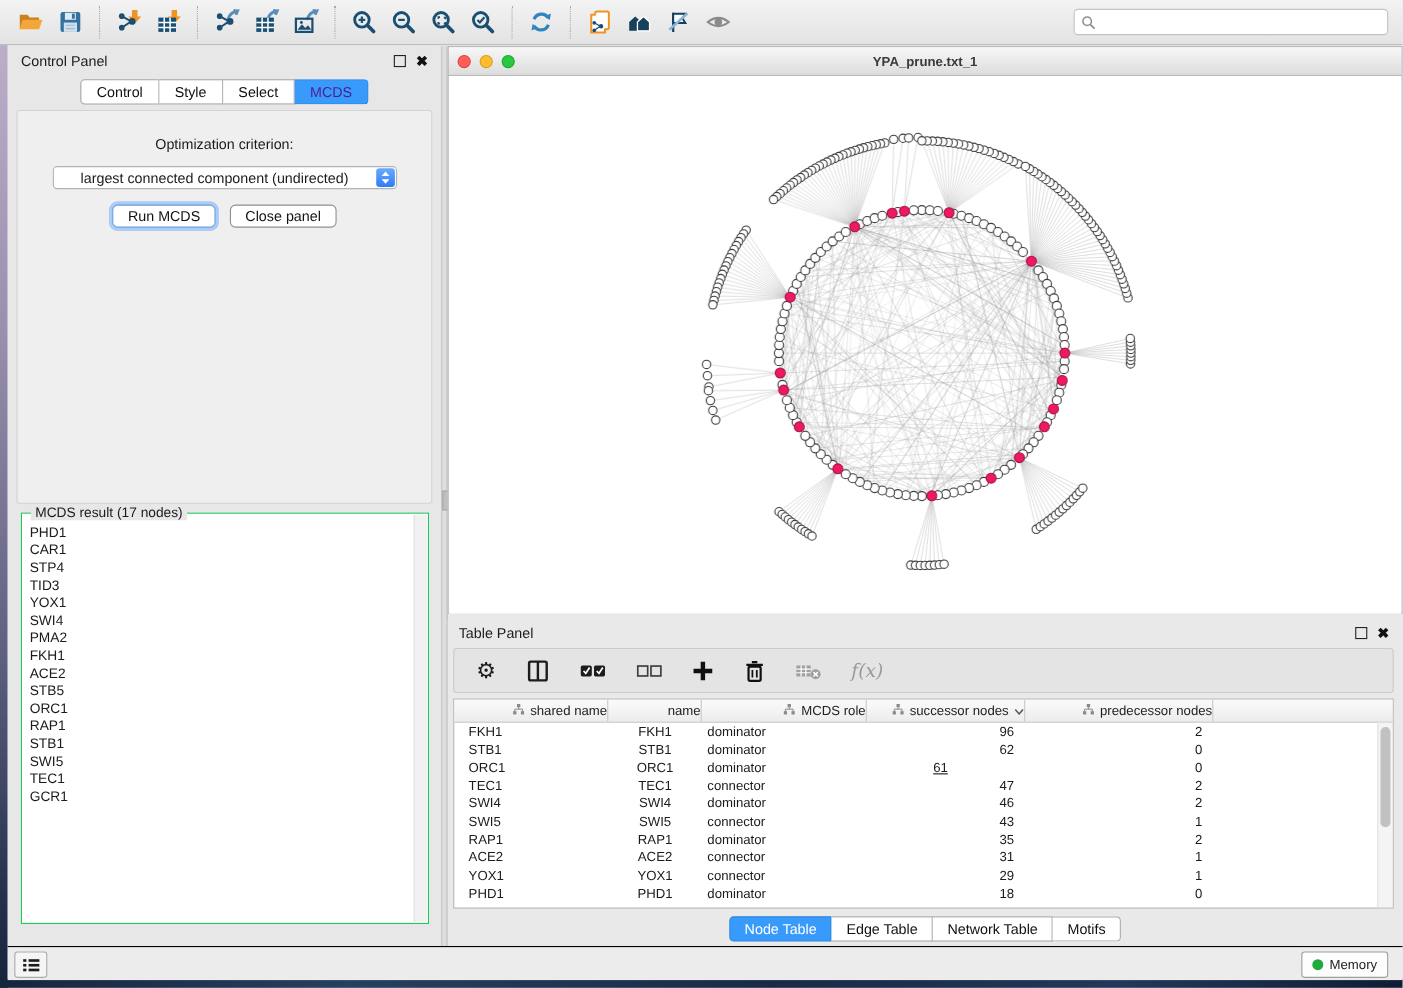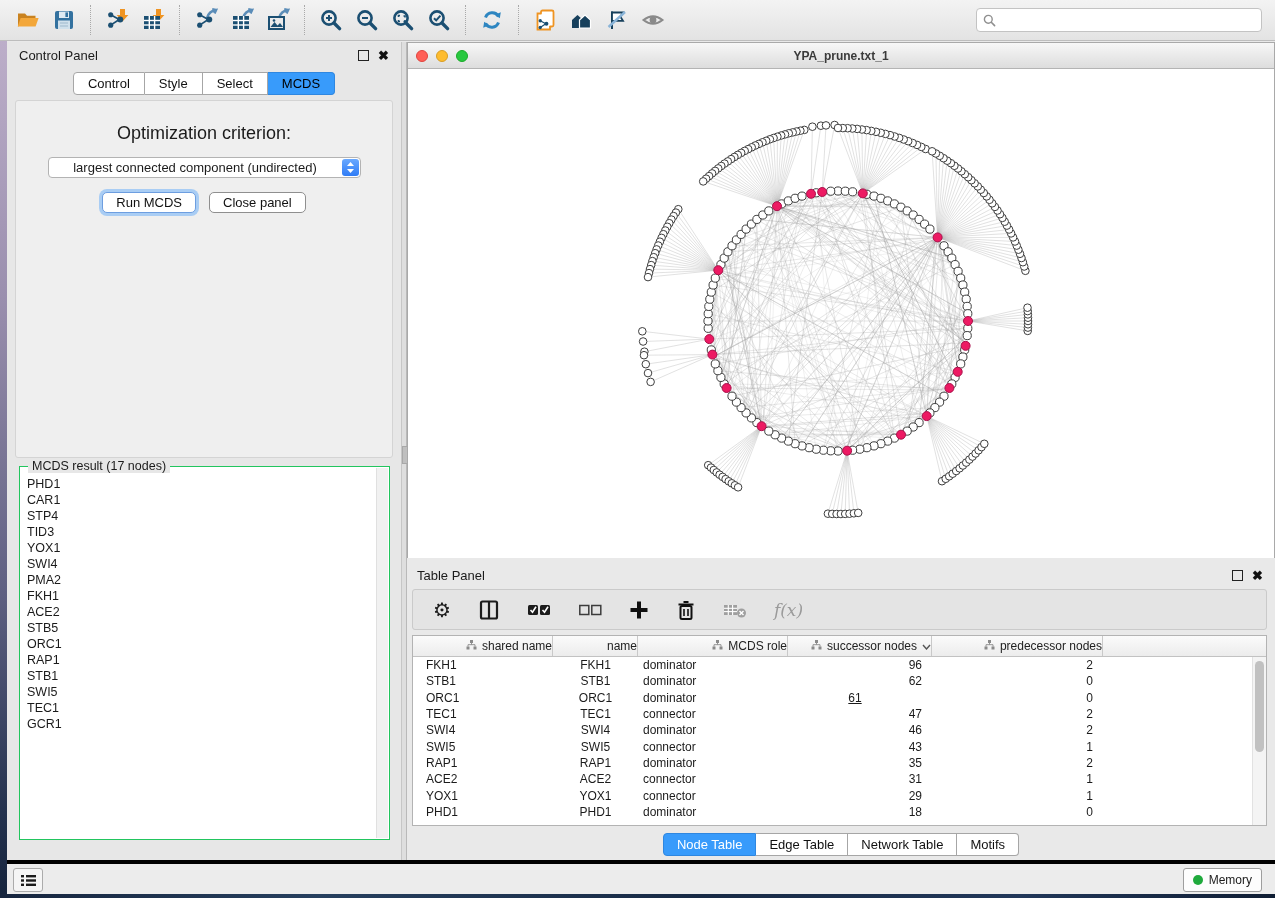--- a/index.html
+++ b/index.html
@@ -22,23 +22,23 @@
   
   .control-panel{position:absolute;left:7px;top:42px;width:394px;height:818px;background:#e7e7e7;box-sizing:border-box}
   .cp-header{height:26px;display:flex;align-items:center;padding:0 12px;font-size:13px}
   .win-icons{margin-left:auto;display:flex;align-items:center;gap:9px}
   .float-ic{width:9px;height:9px;border:1.6px solid #222;display:inline-block}
   .close-ic{font-size:13px;font-weight:bold;color:#111;line-height:9px}
   .cp-tabs{display:flex;justify-content:center;margin-top:4px}
   .cp-tab{font-size:13px;padding:3px 14px;background:#fff;border:1px solid #a6a6a6;border-left:none;color:#111}
   .cp-tab:first-child{border-left:1px solid #a6a6a6;border-radius:4px 0 0 4px}
   .cp-tab:last-child{border-radius:0 4px 4px 0}
-  .cp-tab.active{background:#389bfb;border-color:#2f87e0;color:#000000}
+  .cp-tab.active{background:#389bfb;border-color:#2f87e0;color:#4c1d95}
   .cp-inner{margin:5px 8px 0 8px;height:358px;background:#efefef;border:1px solid #d4d4d4;border-radius:3px;text-align:center;box-sizing:border-box}
-  .opt-label{margin-top:22px;font-size:18px}
+  .opt-label{margin-top:22px;font-size:13px}
   .dropdown{margin:13px auto 0 auto;width:313px;height:21px;background:#fff;border:1px solid #b3b3b3;border-radius:4px;
        display:flex;align-items:center;font-size:13px;box-sizing:border-box}
   .dropdown .dd-text{flex:1;text-align:center;white-space:nowrap}
   .dd-stepper{width:17px;height:17px;margin-right:1px;border-radius:3px;background:linear-gradient(#6aa9ff,#2f7cf6);
        display:flex;flex-direction:column;align-items:center;justify-content:center;color:#fff}
   .btn-row{margin-top:14px;display:flex;justify-content:center;gap:13px}
   .btn{font-size:13px;background:#fff;border:1px solid #8f8f8f;border-radius:5px;padding:2px 13px;color:#111}
   .btn.focus{box-shadow:0 0 0 3px #a9cdf4;border-color:#6d9ee0}
   .mcds-box{position:absolute;left:12px;right:11px;top:424px;height:372px;background:#fff;border:1px solid #22c55e}
   .mcds-legend{position:absolute;top:-8px;left:8px;background:#e7e7e7;padding:0 4px;font-size:12.5px}
@@ -73,21 +73,21 @@
   .trow{display:flex;height:16.3px;font-size:12px;align-items:center}
   .td{box-sizing:border-box;white-space:nowrap;overflow:hidden}
   .vscroll{position:absolute;top:21px;bottom:0;right:0;width:13px;background:#f4f4f4;border-left:1px solid #e2e2e2}
   .vthumb{position:absolute;top:4px;left:2px;width:9px;height:91px;background:#c1c1c1;border-radius:5px}
   .tp-tabs{display:flex;justify-content:center;margin-top:7px}
   .tp-tab{font-size:13px;padding:3px 13px;background:#fff;border:1px solid #a6a6a6;border-left:none;color:#111}
   .tp-tab:first-child{border-left:1px solid #a6a6a6;border-radius:4px 0 0 4px}
   .tp-tab:last-child{border-radius:0 4px 4px 0}
   .tp-tab.active{background:#389bfb;border-color:#2f87e0;color:#fff}
   
-  .statusbar{position:absolute;left:7px;right:0;top:860px;height:30px;background:#ececec;border-top:4px solid #000000}
+  .statusbar{position:absolute;left:7px;right:0;top:860px;height:30px;background:#ececec;border-top:1px solid #000000}
   .list-btn{position:absolute;left:6px;top:4px;width:28px;height:22px;background:#f5f5f5;border:1px solid #ababab;border-radius:3px;
        display:flex;align-items:center;justify-content:center}
   .memory-btn{position:absolute;right:13px;top:4px;height:22px;background:#fdfdfd;border:1px solid #9e9e9e;border-radius:3px;
        display:flex;align-items:center;gap:6px;padding:0 9px;font-size:12px}
   .mem-dot{width:10px;height:10px;border-radius:50%;background:#1faa3c}
 </style>
 </head>
 <body>
 
 <div class="wall-left"></div>

